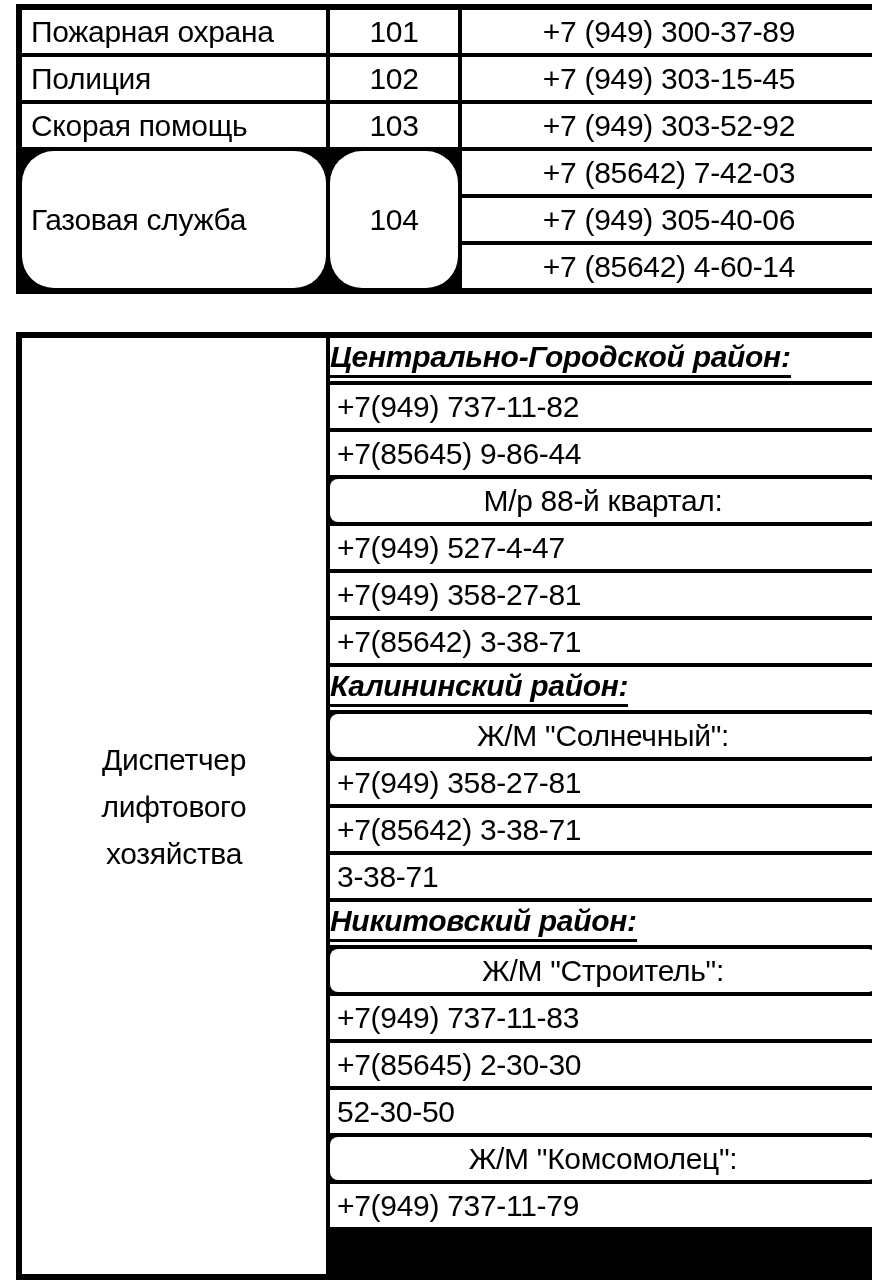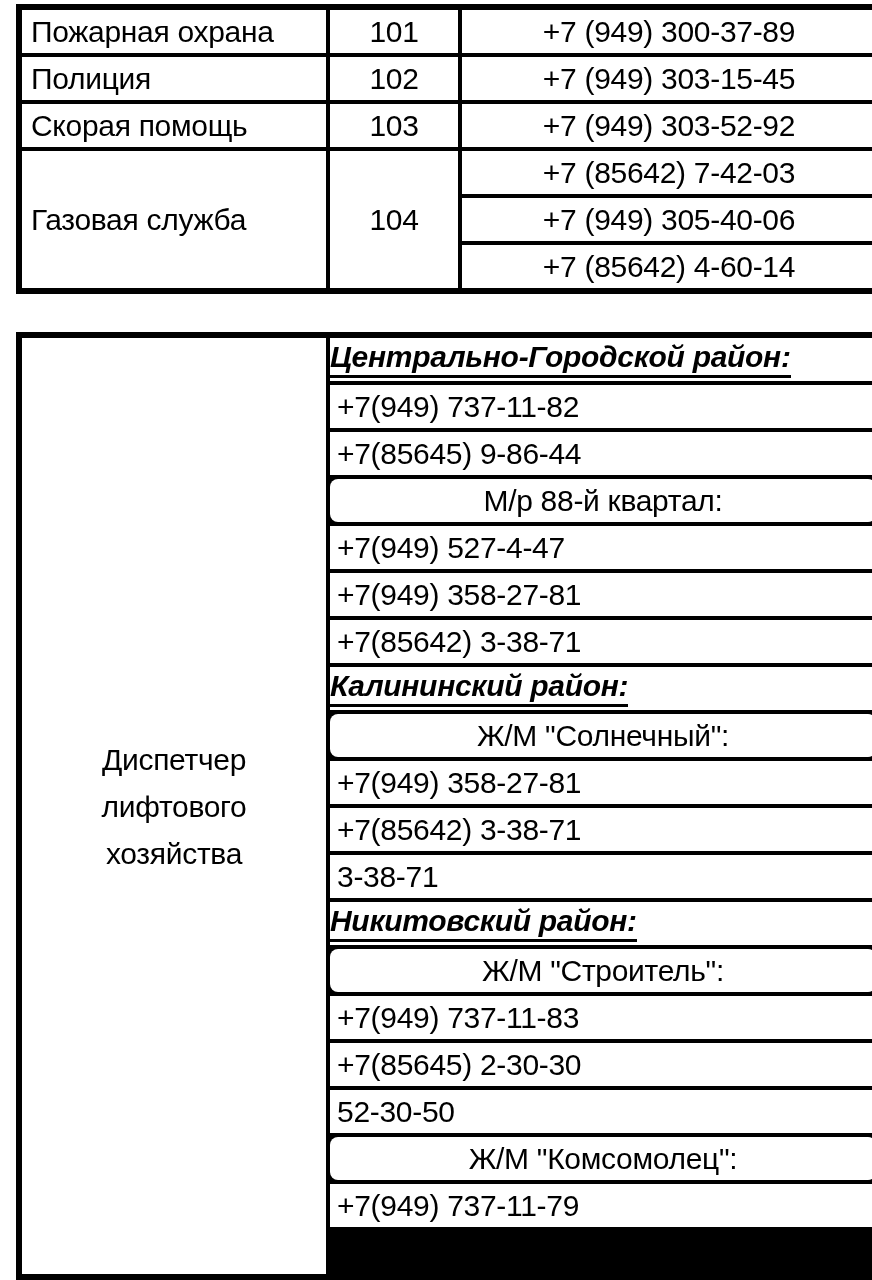--- a/index.html
+++ b/index.html
@@ -37,21 +37,21 @@
     white-space: nowrap;
   }
   
   .tbl-emergency {
     grid-template-columns: 304px 128px 414px;
     grid-template-rows: repeat(6, 43px);
   }
   .cell-service { justify-content: flex-start; padding-left: 9px; }
   .cell-code    { justify-content: center; }
   .cell-phone-c { justify-content: center; }
-  .span3 { grid-row: span 3; }
+  .span3 { grid-row: span 3; border-radius: 32px; }
   
   .tbl-gap { height: 38px; }
   
   .tbl-dispatcher {
     grid-template-columns: 304px 546px;
     grid-template-rows: repeat(20, 43px);
   }
   .cell-dispatcher-label {
     grid-row: 1 / 21;
     flex-direction: column;

